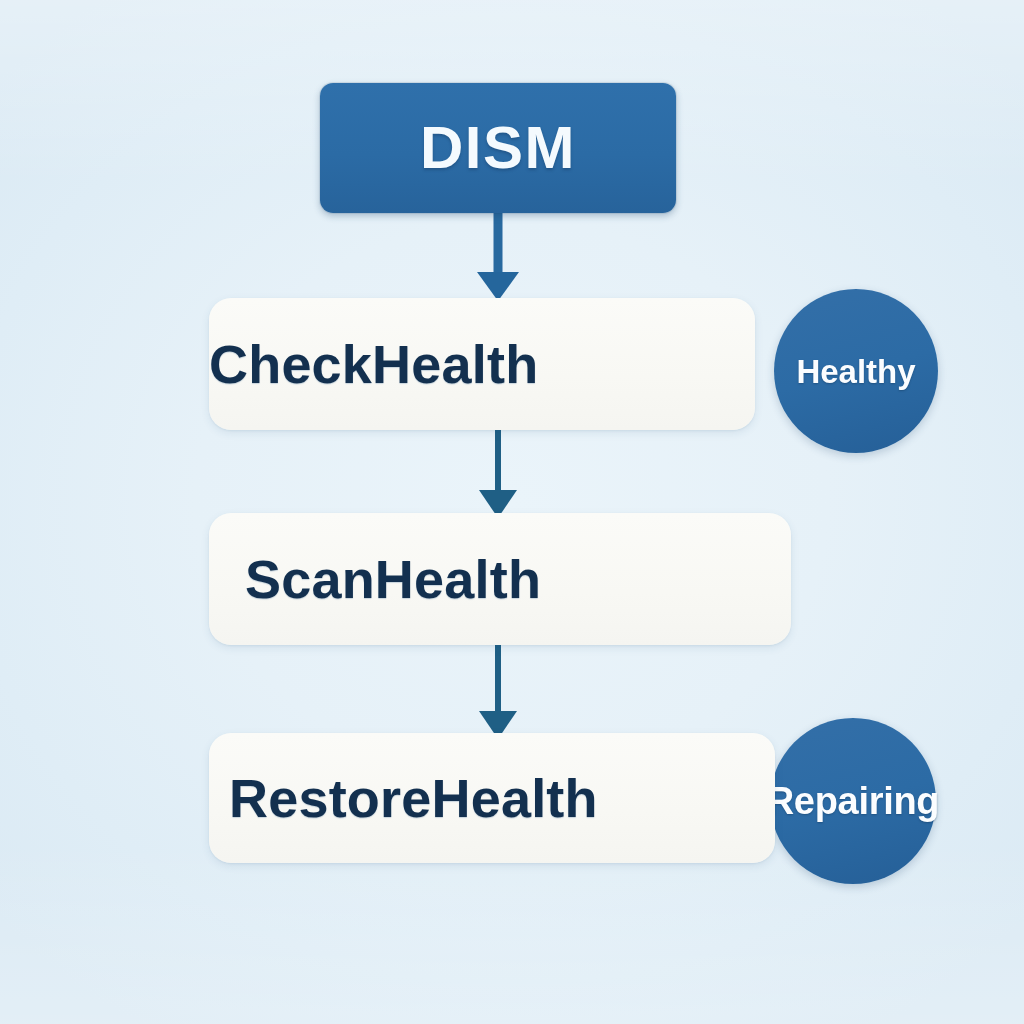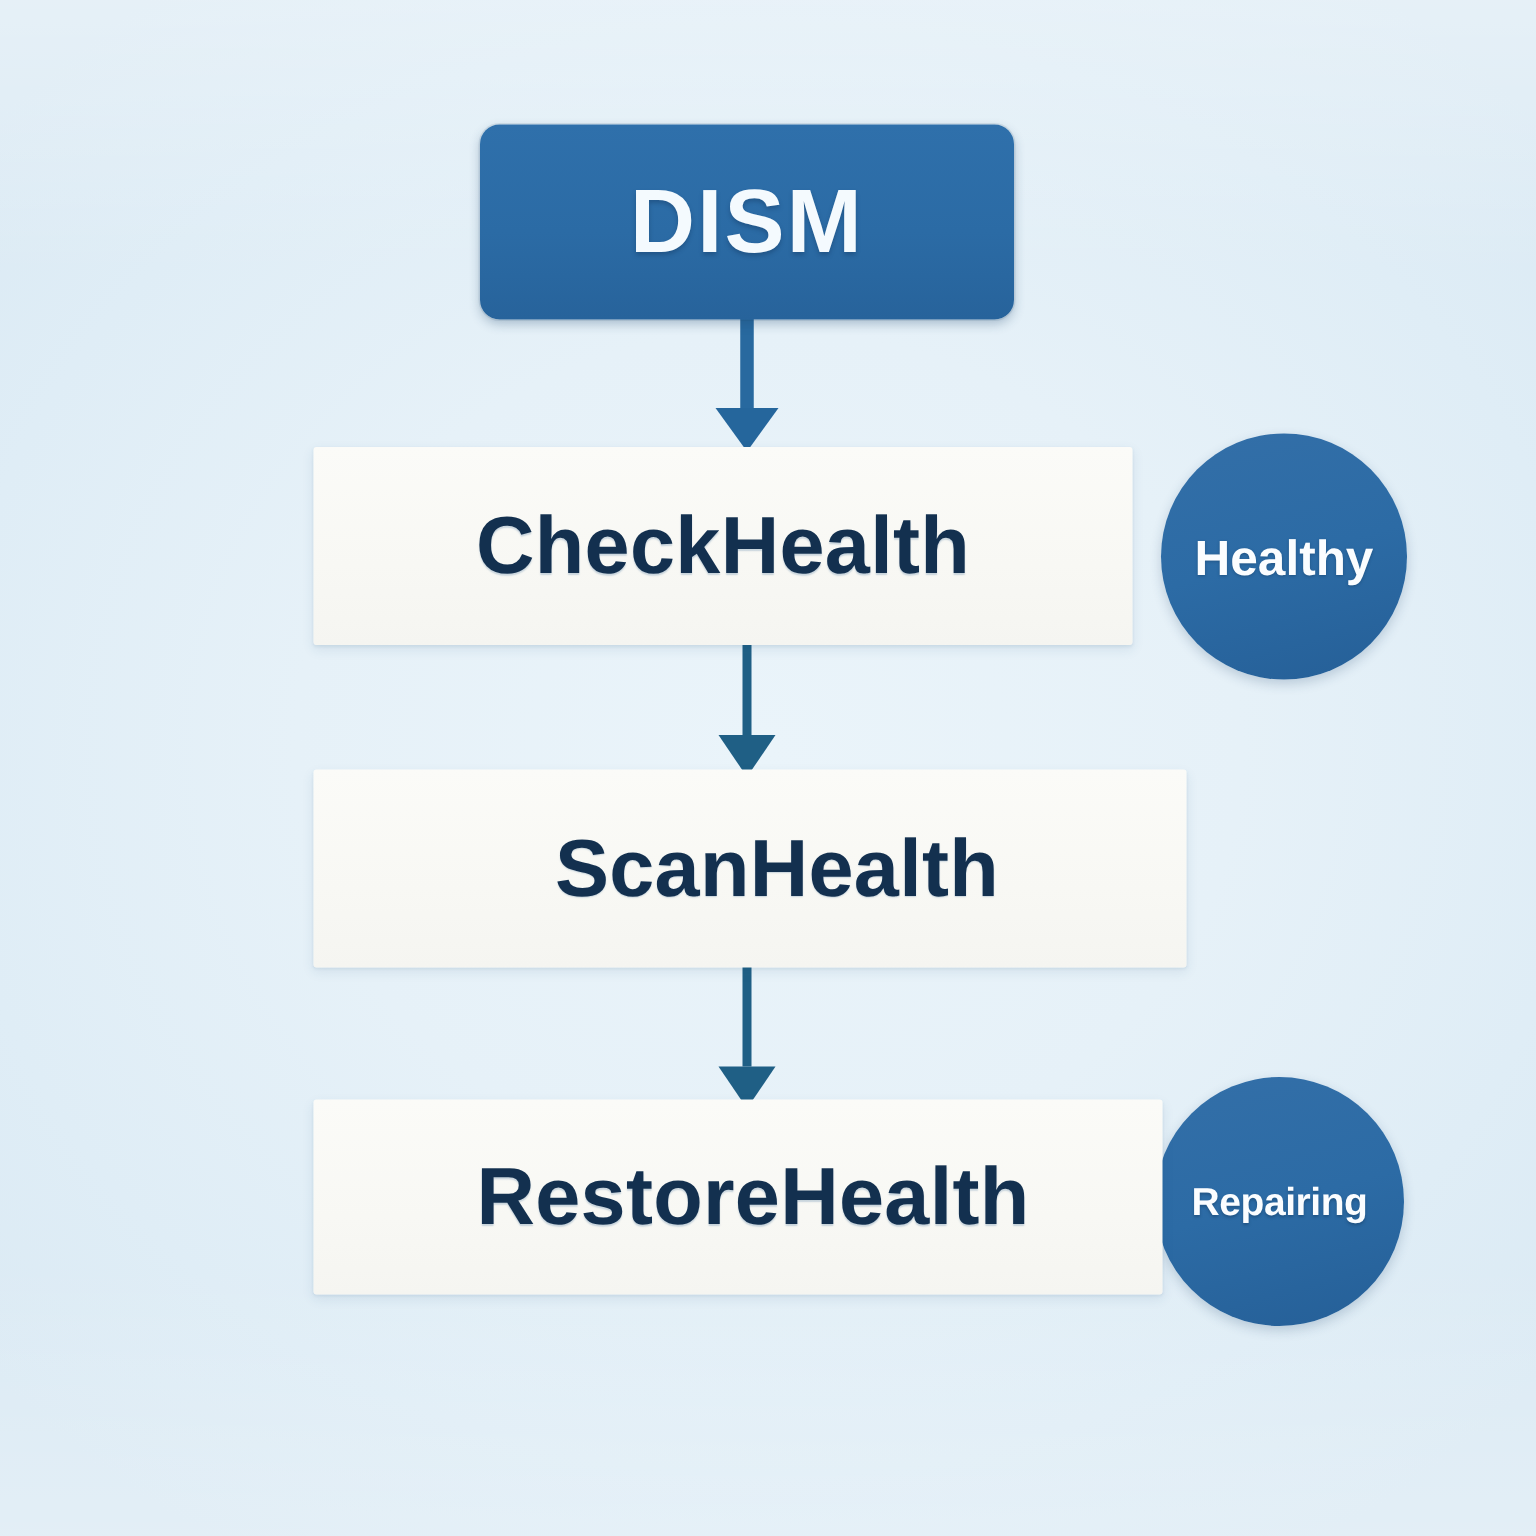--- a/index.html
+++ b/index.html
@@ -57,27 +57,27 @@
     letter-spacing: 1.5px;
     text-shadow: 0 2px 3px rgba(18,50,85,0.35);
     line-height: 1;
   }
 
   
   .step-box {
     position: absolute;
     left: 209px;
     width: 546px;
-    border-radius: 2px;
+    border-radius: 22px;
     background: linear-gradient(180deg, #fbfbf8 0%, #f8f8f4 60%, #f5f5f1 100%);
     box-shadow: 0 3px 8px rgba(40,85,125,0.10),
                 0 1px 2px rgba(40,85,125,0.08);
     display: flex;
     align-items: center;
-    justify-content: center;
+    justify-content: flex-start;
     z-index: 4;
   }
   .step-label {
     font-size: 54px;
     font-weight: bold;
     color: #13304f;
     letter-spacing: 0.2px;
     line-height: 1;
     text-shadow: 0 1px 1px rgba(90,130,165,0.30);
     white-space: nowrap;
@@ -144,21 +144,21 @@
   }
 
   #circle-healthy {
     left: 774px; top: 289px; width: 164px; height: 164px; justify-content: center;
   }
   #circle-healthy .status-label { font-size: 33px; }
 
   #circle-repairing {
     left: 770px; top: 718px; width: 166px; height: 166px;
   }
-  #circle-repairing .status-label { font-size: 26px; letter-spacing: -0.3px; }
+  #circle-repairing .status-label { font-size: 38px; letter-spacing: -0.3px; }
 </style>
 </head>
 <body>
 
 <div id="canvas">
 
   <div class="header-box">
     <span class="header-label">DISM</span>
   </div>
 

